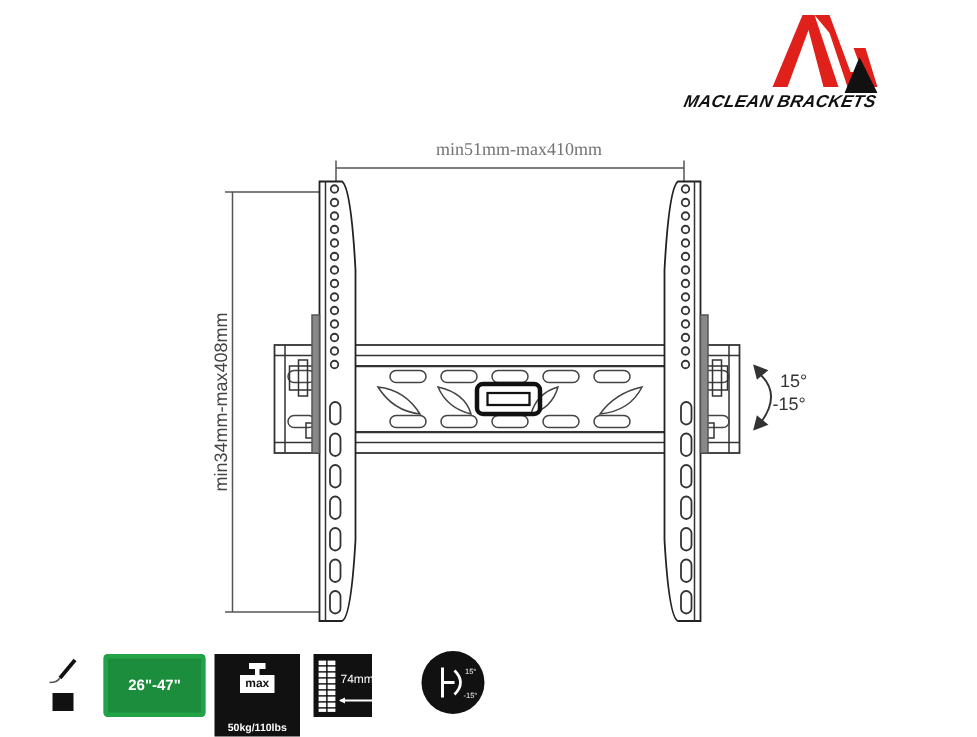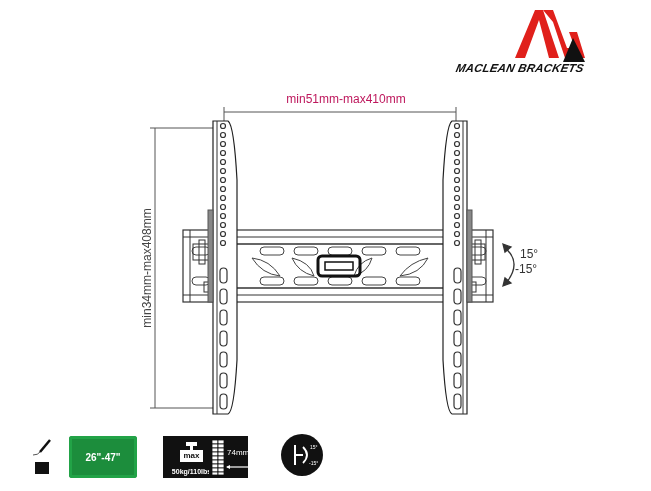--- a/index.html
+++ b/index.html
@@ -1,25 +1,25 @@
 <!DOCTYPE html>
 <html><head>
 <meta charset="utf-8">
 <style>
   html,body{margin:0;padding:0;background:#fff;}
   body{width:651px;height:491px;position:relative;overflow:hidden;font-family:"Liberation Sans",sans-serif;}
   .abs{position:absolute;}
   #diagram{position:absolute;left:0;top:0;}
   .logo-text{position:absolute;left:456px;top:62px;font-family:"Liberation Sans",sans-serif;font-weight:bold;font-style:italic;font-size:11.5px;letter-spacing:0.2px;color:#111;transform:skewX(-12deg);white-space:nowrap;}
-  .dim-h{position:absolute;left:228px;top:92px;width:236px;text-align:center;font-size:12px;color:#be185d;}
+  .dim-h{position:absolute;left:228px;top:92px;width:236px;text-align:center;font-size:12px;color:#737373;font-family:Liberation Serif, serif;}
   .dim-v{position:absolute;left:147px;top:268px;font-size:12px;color:#444;transform:translate(-50%,-50%) rotate(-90deg);white-space:nowrap;}
   .tilt{position:absolute;font-size:12px;color:#333;}
   .badge{position:absolute;}
   .green{left:69px;top:436px;width:68px;height:42px;background:#1c8d3c;border-radius:3px;color:#fff;font-weight:bold;font-size:10px;display:flex;align-items:center;justify-content:center;box-shadow:inset 0 0 0 3px #22a347;}
-  .weight{left:143px;top:436px;width:57px;height:42px;background:#111;color:#fff;margin-left:20px;}
+  .weight{left:143px;top:436px;width:57px;height:56px;background:#111;color:#fff;}
   .weight .w-label{position:absolute;left:0;right:0;bottom:3px;text-align:center;font-size:7px;font-weight:bold;}
   .weight .w-max{position:absolute;left:17px;top:14px;width:23px;height:12px;background:#fff;color:#111;font-size:8px;font-weight:bold;text-align:center;line-height:12px;}
   .weight .w-top{position:absolute;left:23px;top:6px;width:11px;height:4px;background:#fff;}
   .weight .w-neck{position:absolute;left:27px;top:9px;width:3px;height:5px;background:#fff;}
   .depth{left:209px;top:436px;width:39px;height:42px;background:#111;}
   .depth .d-label{position:absolute;left:18px;top:12px;color:#fff;font-size:8px;}
   .tiltbadge{left:281px;top:434px;width:42px;height:42px;border-radius:50%;background:#111;}
 </style>
 </head>
 <body>

